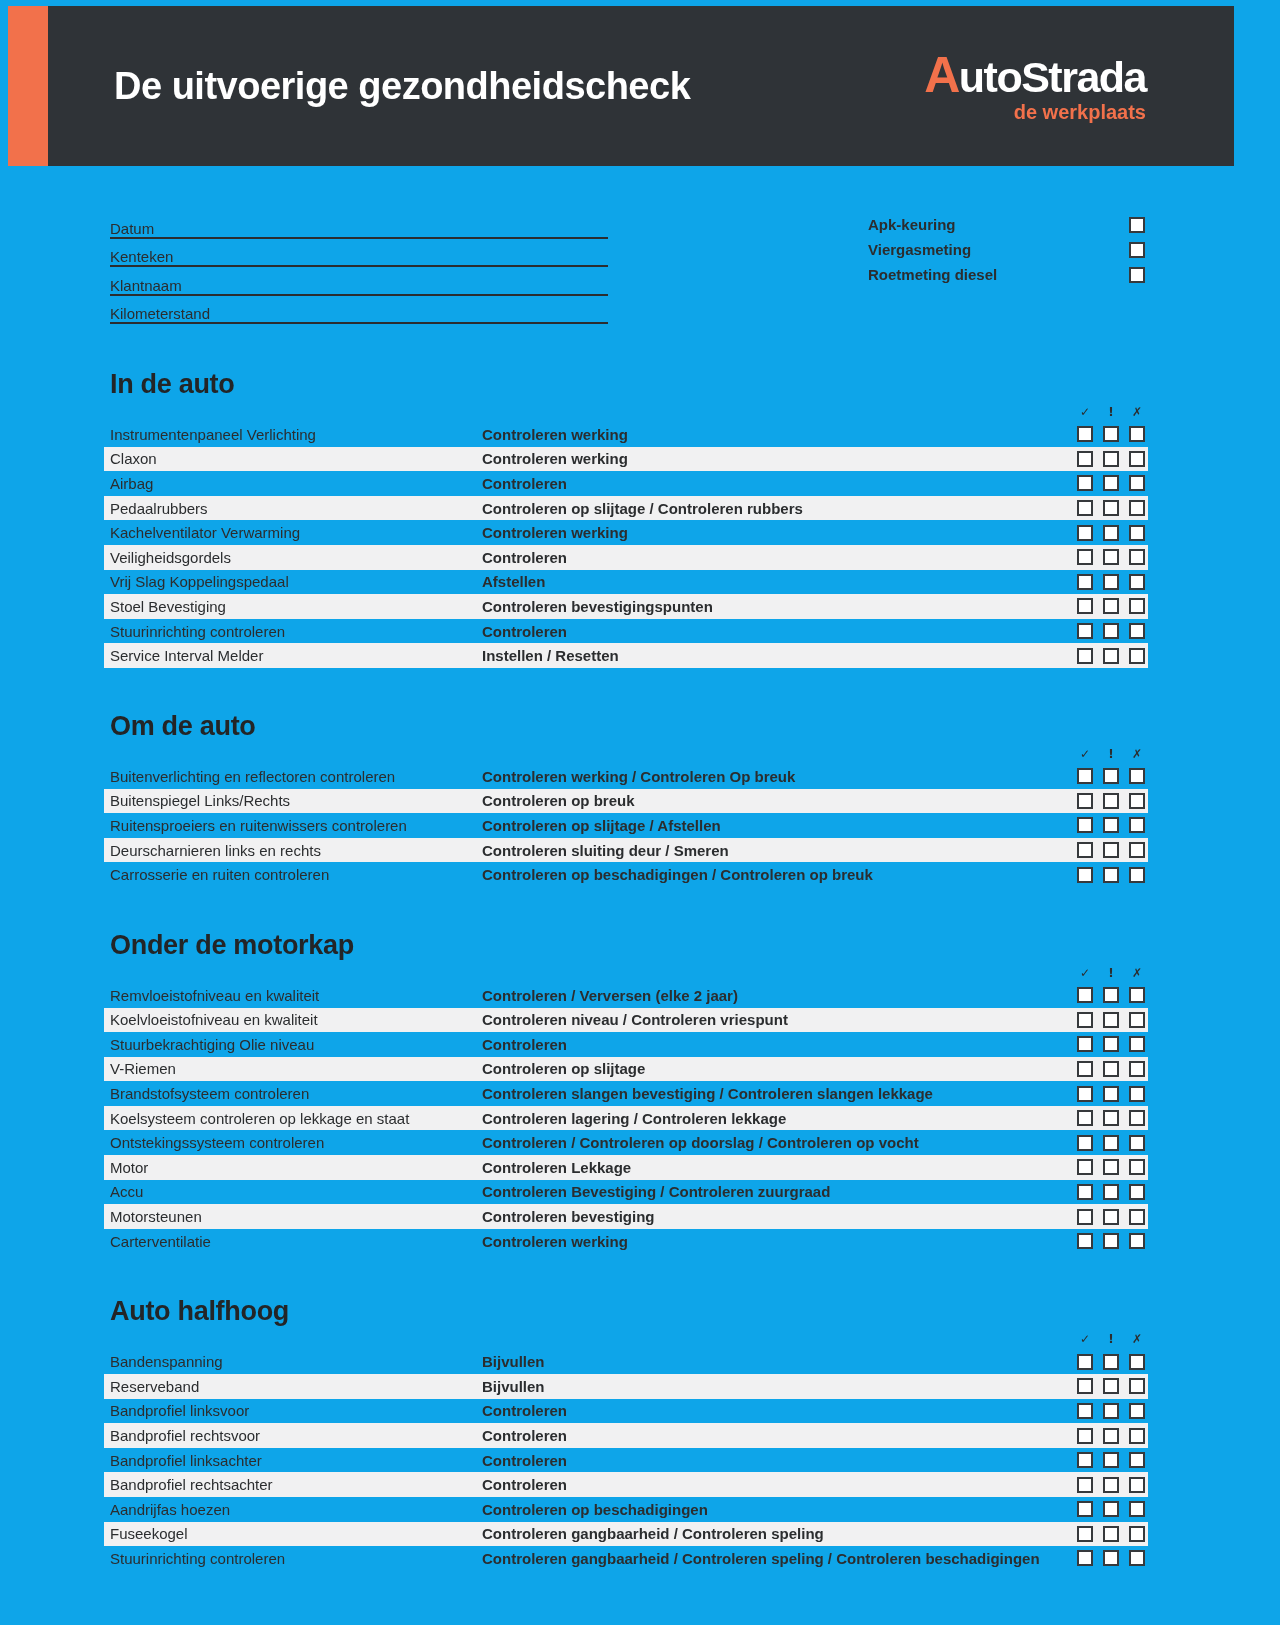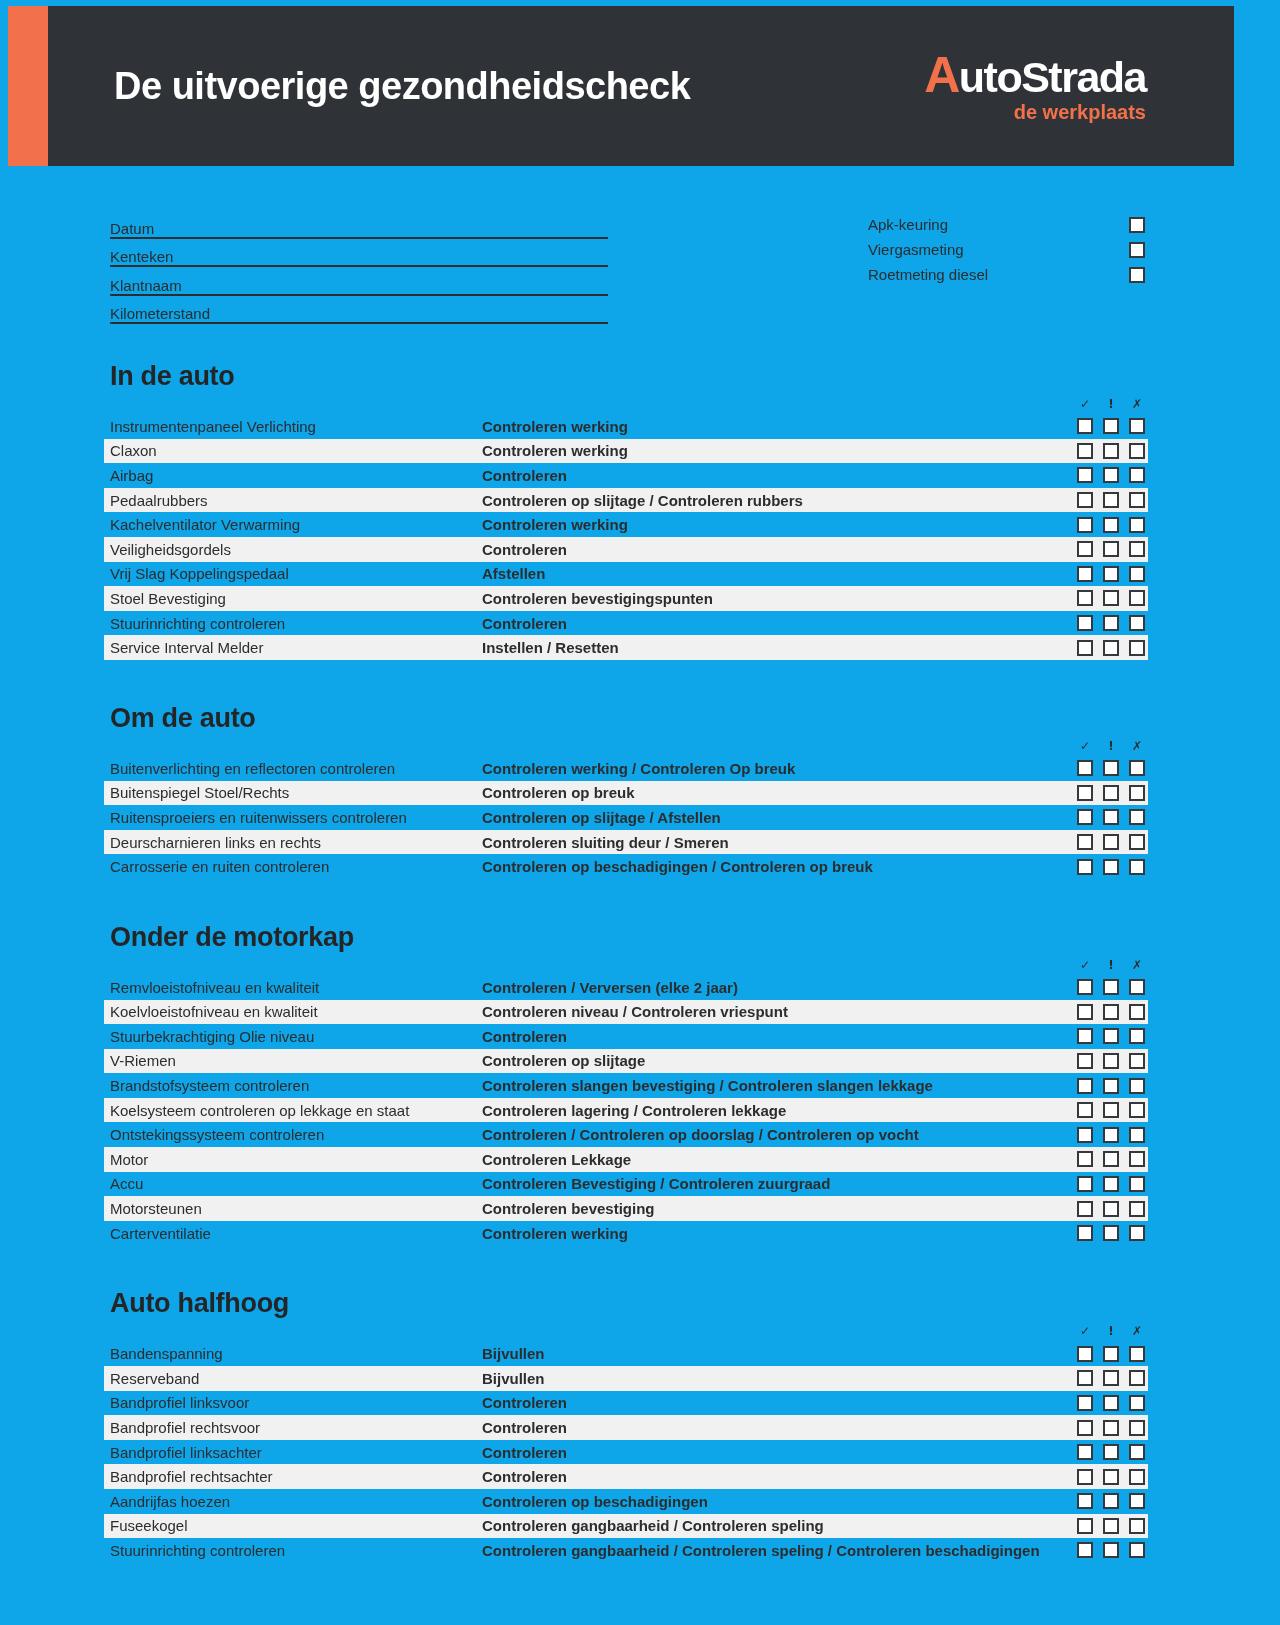--- a/index.html
+++ b/index.html
@@ -35,31 +35,31 @@
     display:flex; align-items:flex-end;
   }
   .field-label { font-size:15px; font-weight:400; }
   .field-line { flex:1; height:100%; }
 
   .form-right { position:absolute; left:868px; top:212px; width:277px; }
   .check-row {
     display:flex; align-items:center; justify-content:space-between;
     height:25px;
   }
-  .check-label { font-size:15px; font-weight:400; }
+  .check-label { font-size:15px; font-weight:700; }
 
   .checkbox {
     width:16px; height:16px; border:2px solid #36393c; background:#ffffff;
     flex:0 0 auto;
   }
 
   
   .sections { position:absolute; left:110px; top:352px; width:1035px; }
   .section { margin-top:42px; }
-  .section:first-child { margin-top:8px; }
+  .section:first-child { margin-top:16px; }
   .section-title {
     font-size:27px; font-weight:700; color:#232527; letter-spacing:-0.3px;
     line-height:32px;
   }
   .legend {
     display:flex; justify-content:flex-end; gap:10px;
     margin-top:6px; margin-bottom:3px;
   }
   .legend .glyph {
     width:16px; text-align:center; font-size:12px; font-weight:700;
@@ -237,21 +237,21 @@
           <div class="row">
             <span class="cell-item">Buitenverlichting en reflectoren controleren</span>
             <span class="cell-action">Controleren werking / Controleren Op breuk</span>
             <span class="boxes">
               <span class="checkbox"></span>
               <span class="checkbox"></span>
               <span class="checkbox"></span>
             </span>
           </div>
           <div class="row striped">
-            <span class="cell-item">Buitenspiegel Stoel/Rechts</span>
+            <span class="cell-item">Buitenspiegel Links/Rechts</span>
             <span class="cell-action">Controleren op breuk</span>
             <span class="boxes">
               <span class="checkbox"></span>
               <span class="checkbox"></span>
               <span class="checkbox"></span>
             </span>
           </div>
           <div class="row">
             <span class="cell-item">Ruitensproeiers en ruitenwissers controleren</span>
             <span class="cell-action">Controleren op slijtage / Afstellen</span>

